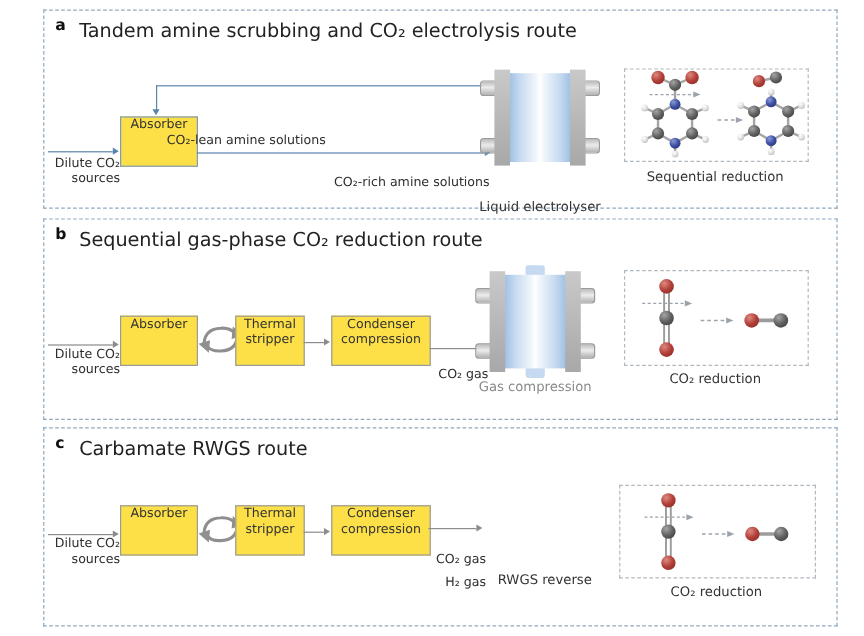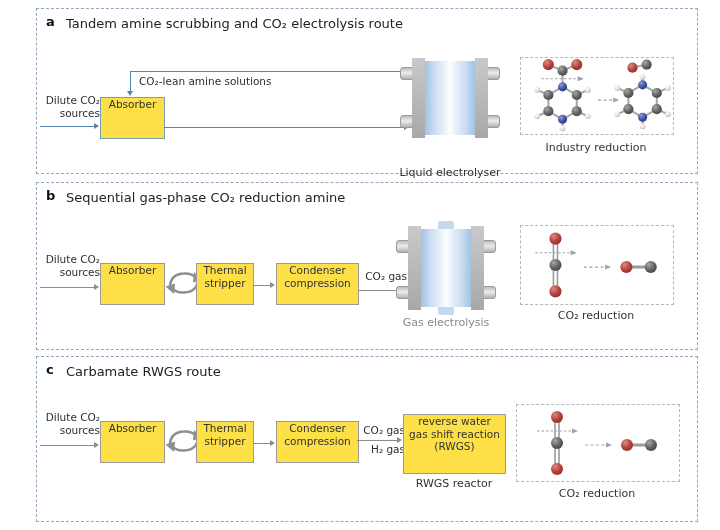--- a/index.html
+++ b/index.html
@@ -1,22 +1,22 @@
 <!DOCTYPE html>
 <html><head>
 <meta charset="utf-8">
 <style>
   html,body{margin:0;padding:0;background:#fff;}
   .figure{position:relative;width:720px;height:530px;background:#fff;overflow:hidden;
           font-family:"DejaVu Sans","Liberation Sans",sans-serif;}
   .panel{position:absolute;border:1px dashed #8fa7bd;background:#fff;}
   .molbox{position:absolute;border:1px dashed #b1b9c0;background:#fff;}
   .pletter{position:absolute;font-size:13px;font-weight:bold;color:#111;}
-  .ptitle{position:absolute;font-size:13px;color:#222;}
-  .lbl{position:absolute;font-size:10.5px;color:#2e2e2e;line-height:1.25;}
+  .ptitle{position:absolute;font-size:16px;color:#222;}
+  .lbl{position:absolute;font-size:10.5px;color:#2e2e2e;line-height:1.25;margin-top:36px;}
   .center{text-align:right;}
   .pre{white-space:pre-line;}
   .cap{position:absolute;font-size:11px;color:#333;text-align:center;}
   .cap.gray{color:#8a8a8a;}
   .fbox{position:absolute;border:1px solid #9a9a9a;background:#fde047;display:flex;align-items:flex-start;
         justify-content:center;text-align:center;font-size:10.5px;color:#333;line-height:1.2;}
   .fbox span{white-space:pre-line;}
   .fbox.blue{border-color:#7d9cba;}
   .c-blue{color:#5b84ad;}
   .c-gray{color:#8c8c8c;}
@@ -91,20 +91,21 @@
 
   
   <div>
     <div class="hl c-blue" style="left:130px;top:71px;width:281px;"></div>
     <div class="vl c-blue" style="left:130px;top:71px;height:21px;"></div>
     <div class="tri-down c-blue" style="left:126.5px;top:91px;"></div>
   </div>
   <div class="lbl" style="left:139px;top:75px;">CO₂-lean amine solutions</div>
 
   <div class="harrow c-blue" style="left:164px;top:127px;width:240px;"></div>
+  <div class="lbl center" style="left:248px;top:110px;width:160px;">CO₂-rich amine solutions</div>
 
   
   <div class="elec" style="left:412px;top:58px;width:76px;height:80px;">
     <div class="cell"></div>
     <div class="bolt lt"></div>
     <div class="bolt lb"></div>
     <div class="bolt rt"></div>
     <div class="bolt rb"></div>
     <div class="plate pl"></div>
     <div class="plate pr"></div>
@@ -180,26 +181,26 @@
           <circle cx="134" cy="34" r="5" fill="url(#gC)"></circle>
         <circle cx="106" cy="50" r="5" fill="url(#gC)"></circle>
           <circle cx="134" cy="50" r="5" fill="url(#gC)"></circle>
         <circle cx="95" cy="55" r="2.8" fill="url(#gH)"></circle>
           <circle cx="145" cy="55" r="2.8" fill="url(#gH)"></circle>
         <circle cx="120" cy="58" r="4.5" fill="url(#gN)"></circle>
         <circle cx="120" cy="67" r="2.8" fill="url(#gH)"></circle>
       </g>
     </svg>
   </div>
-  <div class="cap" style="left:520px;top:141px;width:152px;">Industry reduction</div>
+  <div class="cap" style="left:520px;top:141px;width:152px;">Sequential reduction</div>
 
   
   <div class="panel" style="left:36px;top:182px;width:660px;height:166px;"></div>
   <div class="pletter" style="left:46px;top:188px;">b</div>
-  <div class="ptitle" style="left:66px;top:190px;">Sequential gas-phase CO₂ reduction amine</div>
+  <div class="ptitle" style="left:66px;top:190px;">Sequential gas-phase CO₂ reduction route</div>
 
   <div class="lbl center pre" style="left:36px;top:253px;width:64px;">Dilute CO₂
 sources</div>
   <div class="harrow c-gray" style="left:40px;top:287px;width:54px;"></div>
 
   <div class="fbox" style="left:100px;top:263px;width:63px;height:40px;">
     <span>Absorber</span>
   </div>
 
   <svg class="recyc" style="left:164px;top:267px;" width="40" height="32" viewBox="0 0 40 32">
@@ -229,21 +230,21 @@
     <div class="tab tt"></div>
     <div class="tab tb"></div>
     <div class="cell"></div>
     <div class="bolt lt"></div>
     <div class="bolt lb"></div>
     <div class="bolt rt"></div>
     <div class="bolt rb"></div>
     <div class="plate pl"></div>
     <div class="plate pr"></div>
   </div>
-  <div class="cap gray" style="left:386px;top:316px;width:120px;">Gas electrolysis</div>
+  <div class="cap gray" style="left:386px;top:316px;width:120px;">Gas compression</div>
 
   
   <div class="molbox" style="left:520px;top:225px;width:152px;height:78px;">
     <svg class="molsvg" viewBox="0 0 150 76">
       <g stroke="#9c9c9c" stroke-width="1.6">
         <line x1="32" y1="15" x2="32" y2="37"></line>
           <line x1="36" y1="15" x2="36" y2="37"></line>
         <line x1="32" y1="39" x2="32" y2="61"></line>
           <line x1="36" y1="39" x2="36" y2="61"></line>
       </g>
@@ -298,26 +299,21 @@
 
   <div class="fbox" style="left:276px;top:421px;width:81px;height:40px;">
     <span>Condenser
 compression</span>
   </div>
 
   <div class="lbl center" style="left:355px;top:424px;width:50px;">CO₂ gas</div>
   <div class="harrow c-gray" style="left:357px;top:440px;width:40px;"></div>
   <div class="lbl center" style="left:355px;top:443px;width:50px;">H₂ gas</div>
 
-  <div class="fbox" style="left:403px;top:414px;width:101px;height:58px;">
-    <span>reverse water
-gas shift reaction
-(RWGS)</span>
-  </div>
-  <div class="cap" style="left:399px;top:477px;width:110px;">RWGS reactor</div>
+  <div class="cap" style="left:399px;top:477px;width:110px;">RWGS reverse</div>
 
   
   <div class="molbox" style="left:516px;top:404px;width:162px;height:76px;">
     <svg class="molsvg" viewBox="0 0 150 76" preserveAspectRatio="xMidYMid meet">
       <g stroke="#9c9c9c" stroke-width="1.6">
         <line x1="32" y1="15" x2="32" y2="37"></line>
           <line x1="36" y1="15" x2="36" y2="37"></line>
         <line x1="32" y1="39" x2="32" y2="61"></line>
           <line x1="36" y1="39" x2="36" y2="61"></line>
       </g>

